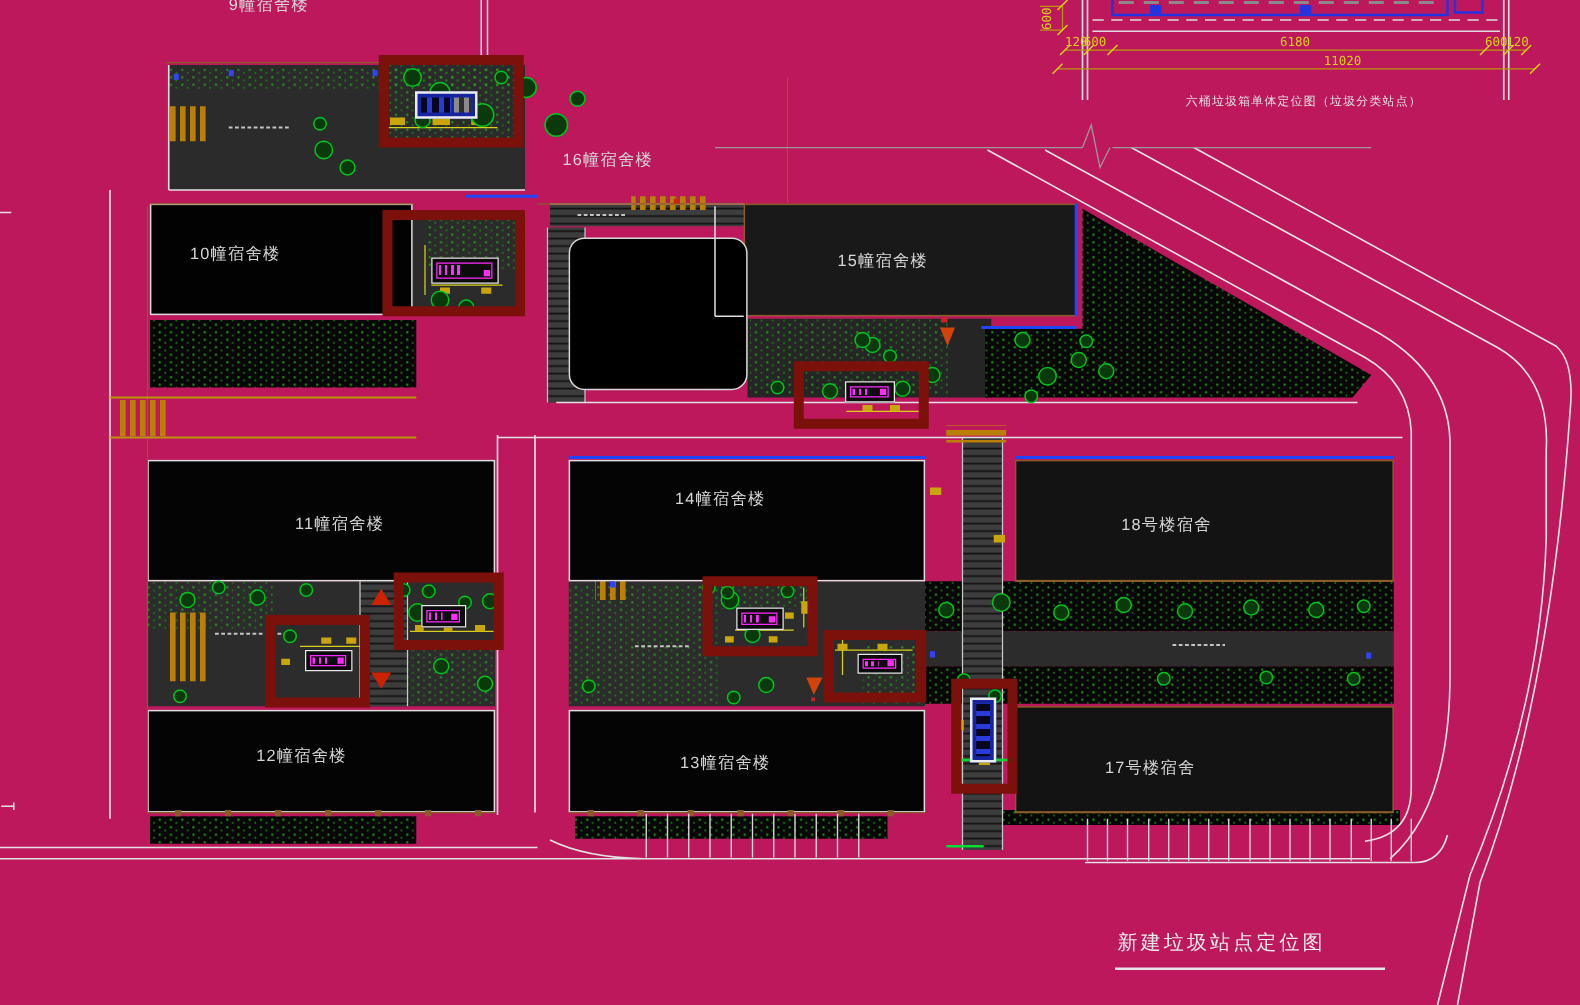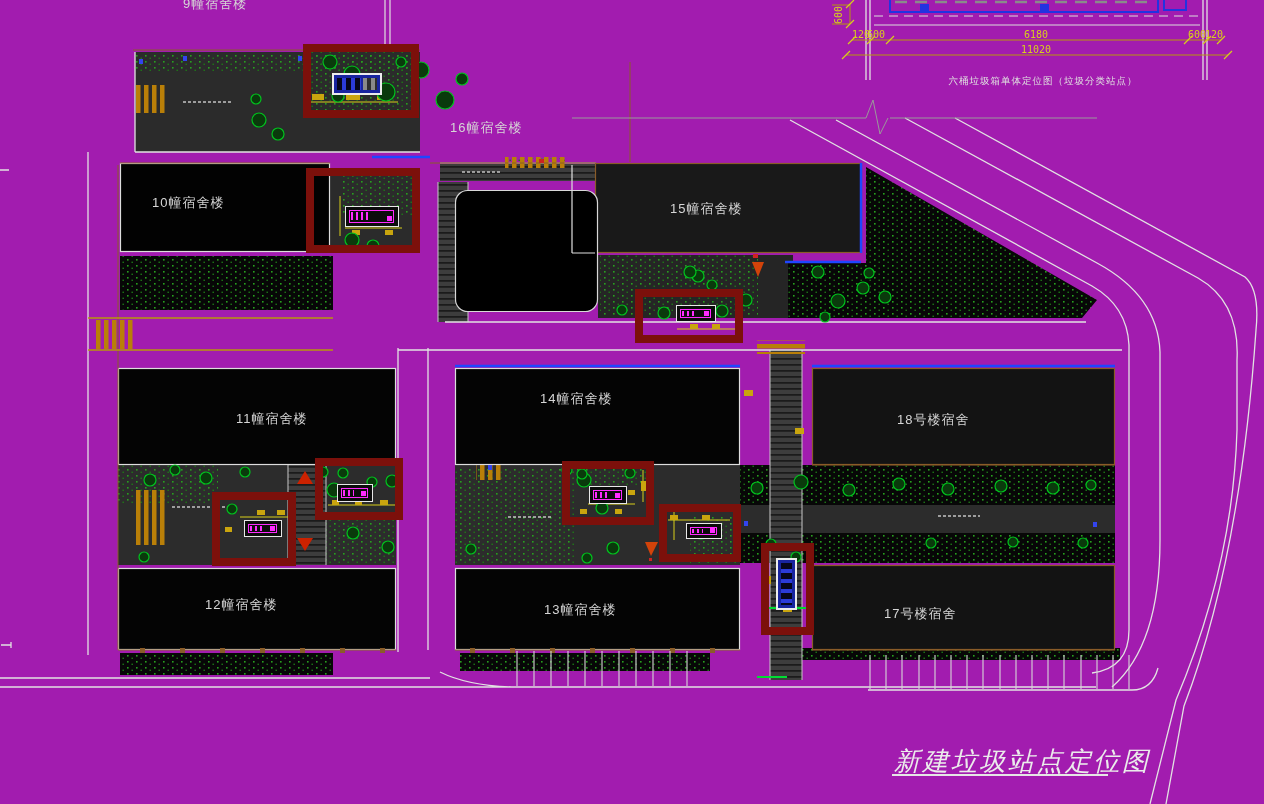--- a/index.html
+++ b/index.html
@@ -1,16 +1,16 @@
 <!DOCTYPE html>
 <html><head>
 <meta charset="utf-8">
 <style>
   html,body{margin:0;padding:0;background:#000;}
-  #canvas{position:relative;width:1264px;height:804px;background:#a21caf;overflow:hidden;
+  #canvas{position:relative;width:1264px;height:804px;background:#be185d;overflow:hidden;
           font-family:"Liberation Sans",sans-serif;}
   #site-svg{position:absolute;left:0;top:0;}
   .redbox{position:absolute;border:8px solid #7c100b;box-sizing:border-box;}
   .bin-b{position:absolute;border:2px solid #ececec;background:#18249f;box-sizing:border-box;}
   .slots-h{position:absolute;left:3px;top:3px;bottom:3px;width:52%;
            background:repeating-linear-gradient(90deg,#06061c 0 5px,#2b3bd9 5px 9px);}
   .slots-h2{position:absolute;right:3px;top:3px;bottom:3px;width:30%;
            background:repeating-linear-gradient(90deg,#8a8a8a 0 4px,#2e2e2e 4px 8px);}
   .slots-v{position:absolute;left:3px;right:3px;top:3px;bottom:3px;
            background:repeating-linear-gradient(180deg,#06061c 0 6px,#2b3bd9 6px 10px);}
@@ -18,21 +18,21 @@
   .mg{position:absolute;left:3px;top:3px;right:4px;bottom:3px;border:1px solid #ff2bff;}
   .mg::before{content:"";position:absolute;left:1px;top:1px;width:45%;height:70%;
            background:repeating-linear-gradient(90deg,#ff2bff 0 2px,transparent 2px 5px);}
   .mg::after{content:"";position:absolute;right:1px;bottom:1px;width:5px;height:5px;background:#ff2bff;}
   .bldg-label{position:absolute;color:#d6d6d6;font-size:13px;letter-spacing:1px;white-space:nowrap;}
   .dim{position:absolute;color:#d8cf1b;font:10px "DejaVu Sans Mono",monospace;
        transform:translateX(-50%);white-space:nowrap;}
   .dim-side{position:absolute;color:#d8cf1b;font:10px "DejaVu Sans Mono",monospace;
        transform:rotate(-90deg);transform-origin:top left;white-space:nowrap;}
   .caption{position:absolute;color:#e0e0e0;font-size:9.5px;letter-spacing:1px;text-align:center;width:230px;}
-  .title{position:absolute;color:#ebebeb;font-size:26px;letter-spacing:2.5px;white-space:nowrap;font-style:italic;}
+  .title{position:absolute;color:#ebebeb;font-size:16px;letter-spacing:2.5px;white-space:nowrap;}
   .underline{position:absolute;background:#e6e6e6;}
 </style>
 </head>
 <body>
 
 <div id="canvas">
 
 <svg id="site-svg" width="1264" height="804" viewBox="0 0 1264 804">
   <defs>
     <pattern id="dotsT" width="9" height="6" patternUnits="userSpaceOnUse">
@@ -324,20 +324,20 @@
 <div class="bldg-label" style="left:670px;top:200px">15幢宿舍楼</div>
 <div class="bldg-label" style="left:450px;top:119px">16幢宿舍楼</div>
 <div class="bldg-label" style="left:884px;top:605px">17号楼宿舍</div>
 <div class="bldg-label" style="left:897px;top:411px">18号楼宿舍</div>
 
 <div class="dim" style="left:861px;top:29px">120</div>
 <div class="dim" style="left:876px;top:29px">600</div>
 <div class="dim" style="left:1036px;top:29px">6180</div>
 <div class="dim" style="left:1197px;top:29px">600</div>
 <div class="dim" style="left:1214px;top:29px">120</div>
-<div class="dim" style="left:1036px;top:44px">11020</div>
+<div class="dim" style="left:1074px;top:44px">11020</div>
 <div class="dim-side" style="left:833px;top:24px">600</div>
 <div class="caption" style="left:928px;top:75px">六桶垃圾箱单体定位图（垃圾分类站点）</div>
 
 <div class="title" style="left:894px;top:744px">新建垃圾站点定位图</div>
 <div class="underline" style="left:892px;top:774px;width:216px;height:2px"></div>
 
 </div>
 
 </body></html>

